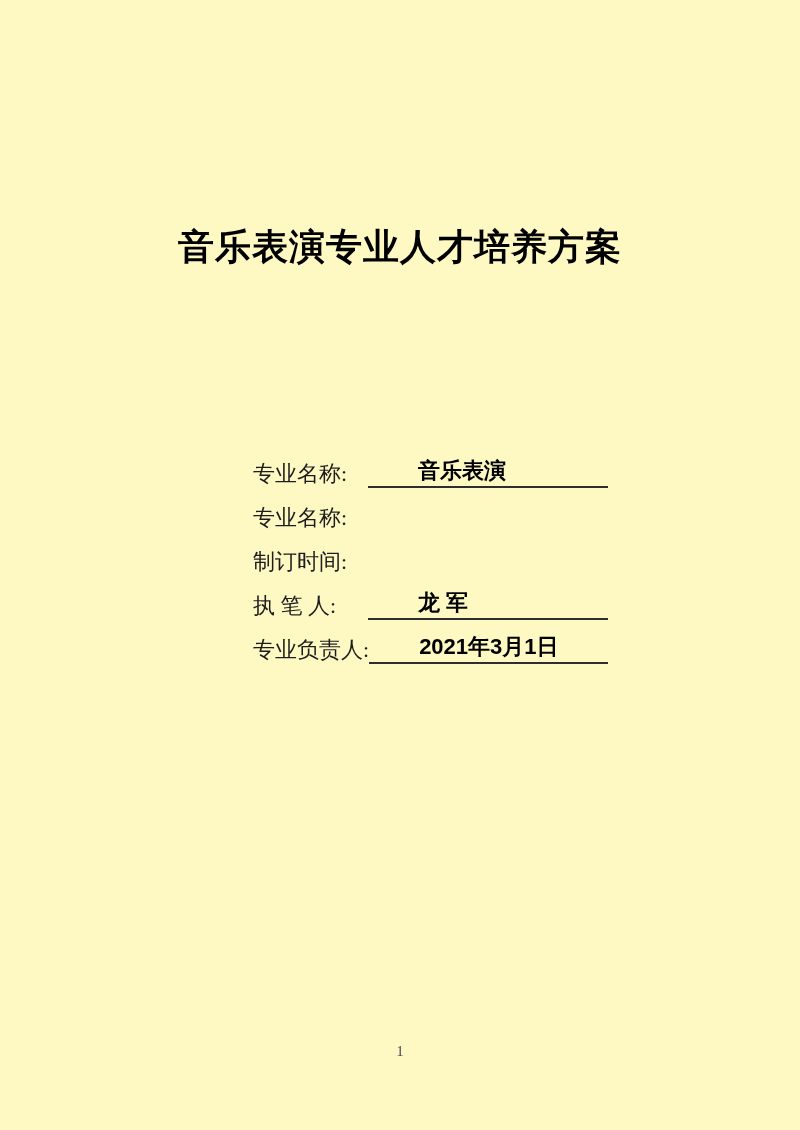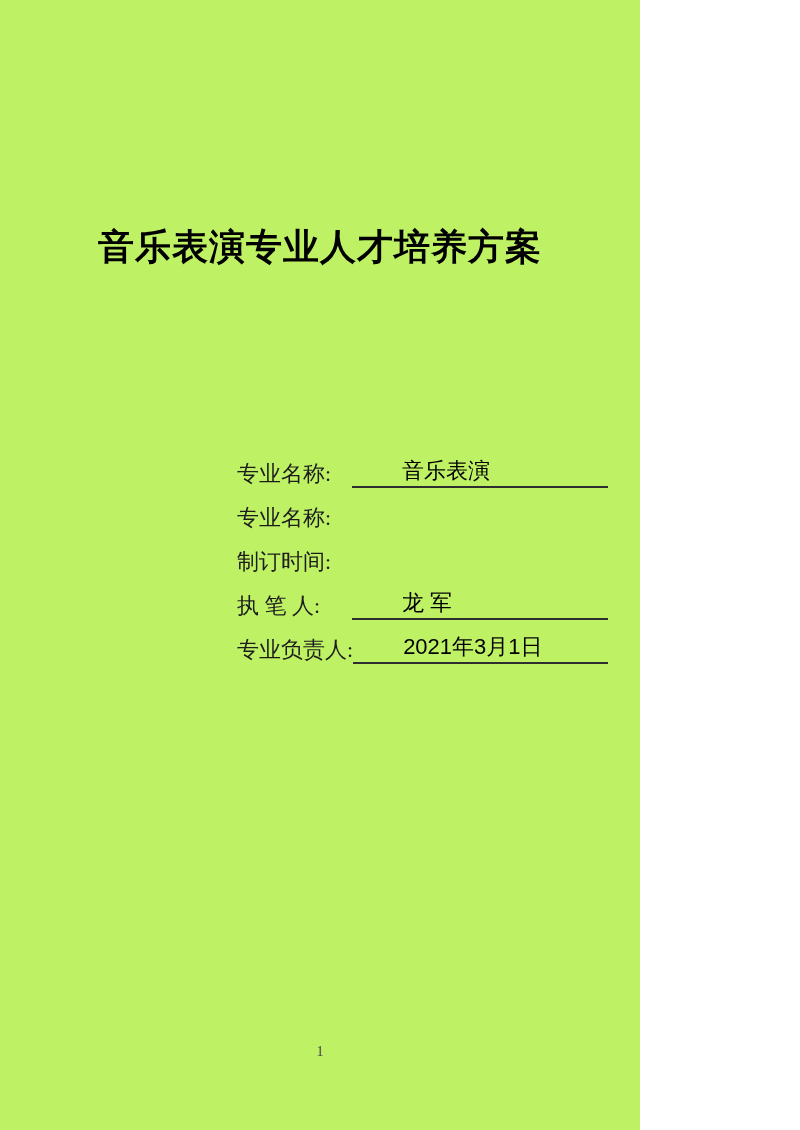--- a/index.html
+++ b/index.html
@@ -2,23 +2,23 @@
 <html><head>
 <meta charset="utf-8">
 <style>
   html, body {
     margin: 0;
     padding: 0;
     background: #ffffff;
   }
   .page {
     position: relative;
-    width: 640px;
+    width: 800px;
     height: 1130px;
-    background: #bef264;
+    background: #fef9c3;
     overflow: hidden;
     font-family: "Liberation Sans", sans-serif;
   }
   .doc-title {
     position: absolute;
     top: 226px;
     left: 0;
     width: 100%;
     text-align: center;
     font-family: "Liberation Sans", "DejaVu Sans", sans-serif;
@@ -43,32 +43,33 @@
   .field-label {
     flex: 0 0 auto;
     min-width: 115px;
     font-family: "Liberation Serif", "DejaVu Serif", serif;
     font-weight: 400;
     font-size: 22px;
     line-height: 26px;
     color: #1c1c1c;
     white-space: nowrap;
     padding-bottom: 1px;
+    margin-left: 16px;
   }
   .field-line {
     flex: 1 1 auto;
     border-bottom: 2px solid #2e2e2e;
     min-height: 30px;
     display: flex;
     align-items: flex-end;
   }
   .field-value {
     margin-left: 50px;
     font-family: "Liberation Sans", "DejaVu Sans", sans-serif;
-    font-weight: 400;
+    font-weight: 700;
     font-size: 22px;
     line-height: 26px;
     color: #000000;
     white-space: nowrap;
     padding-bottom: 2px;
   }
   .page-number {
     position: absolute;
     top: 1043px;
     left: 0;

